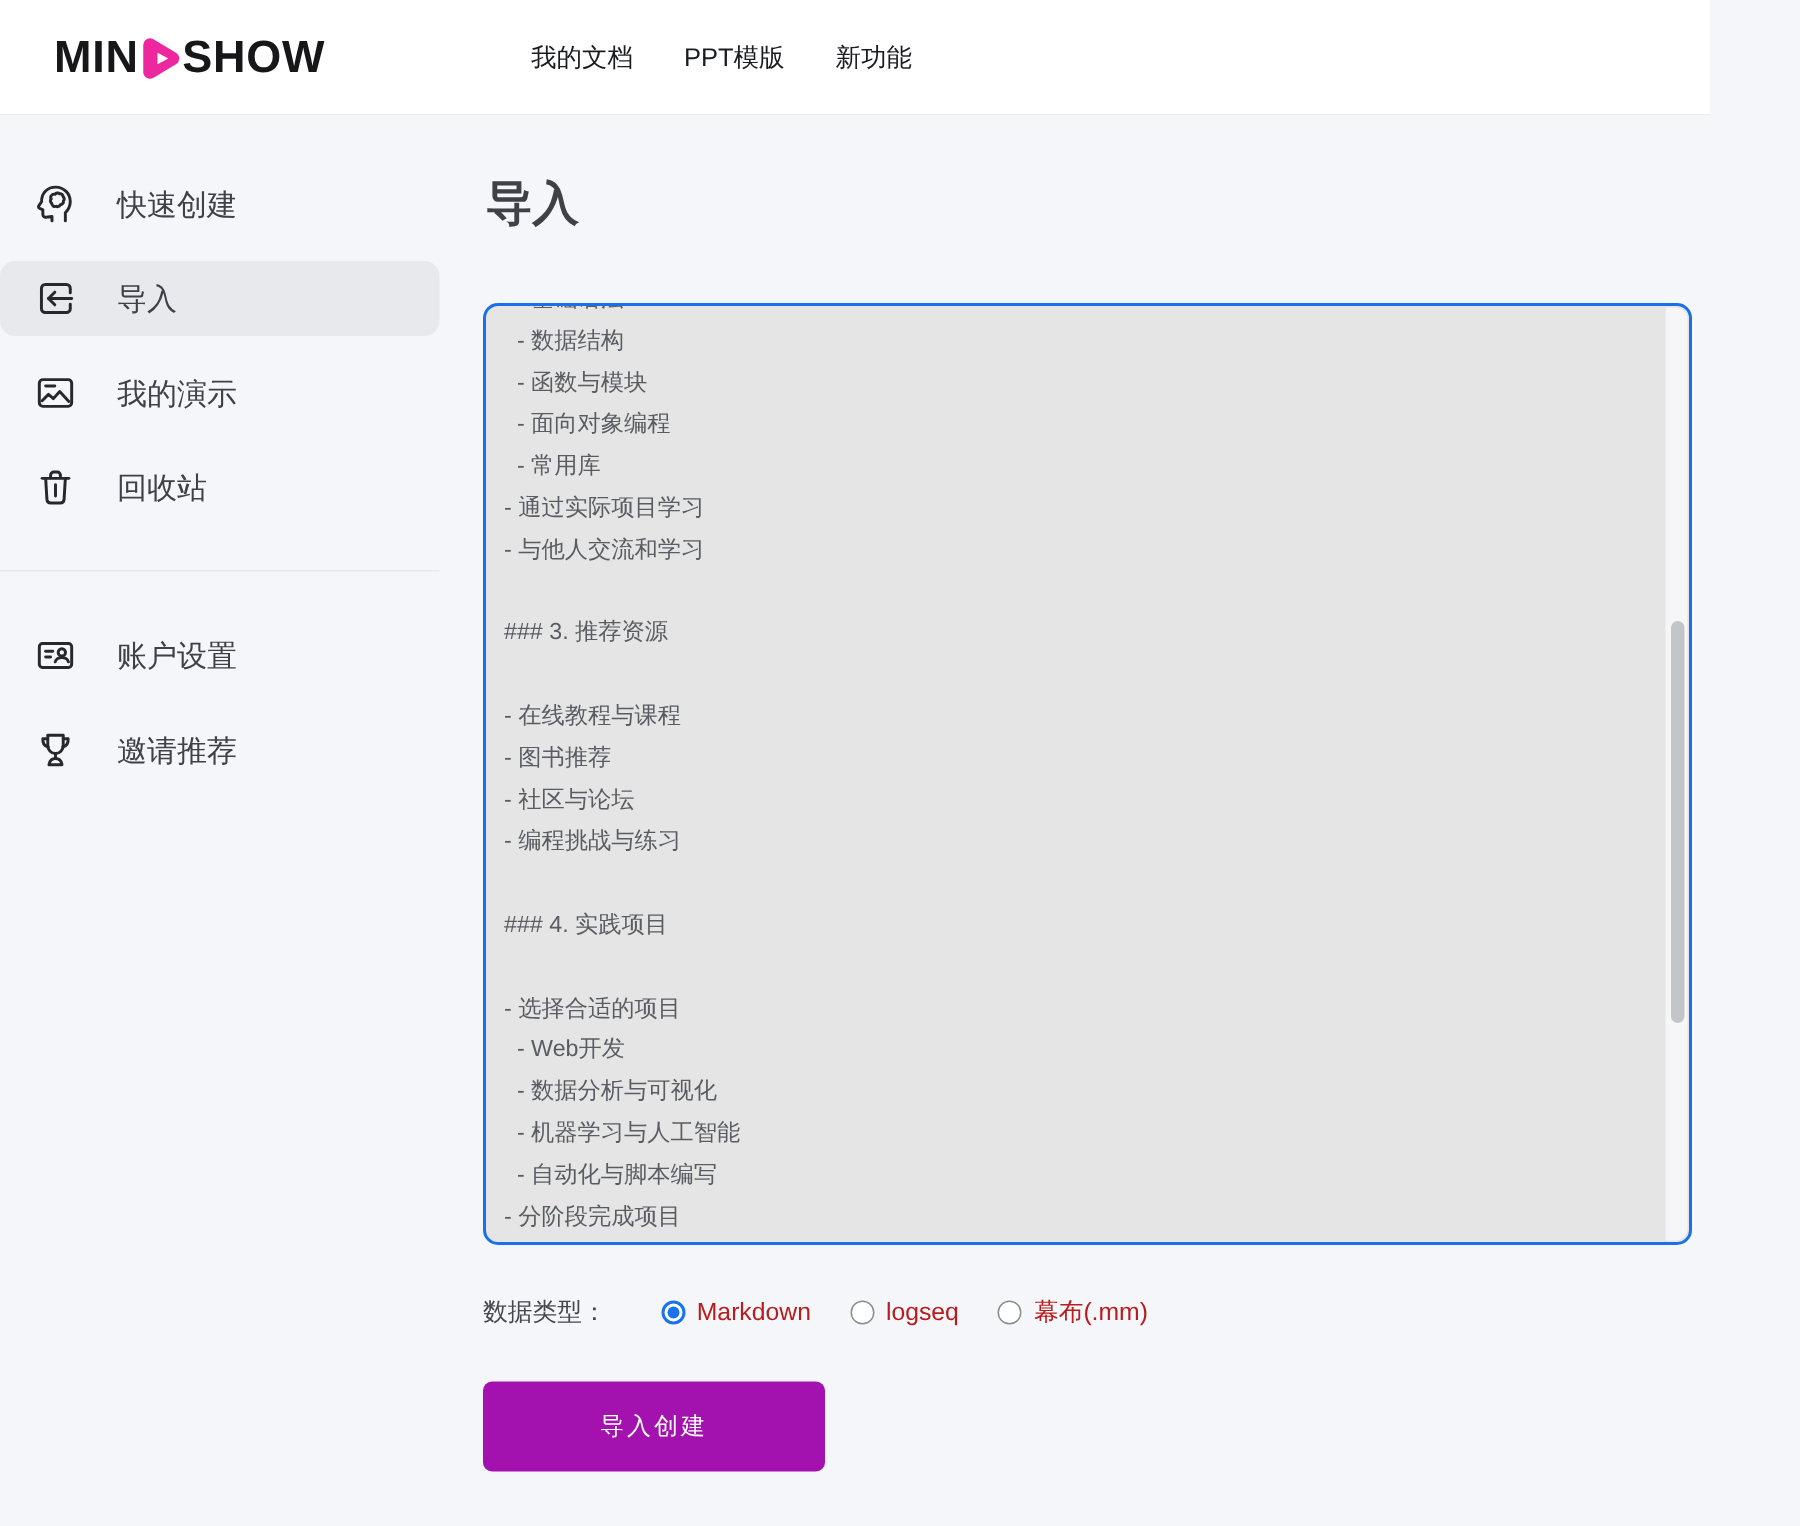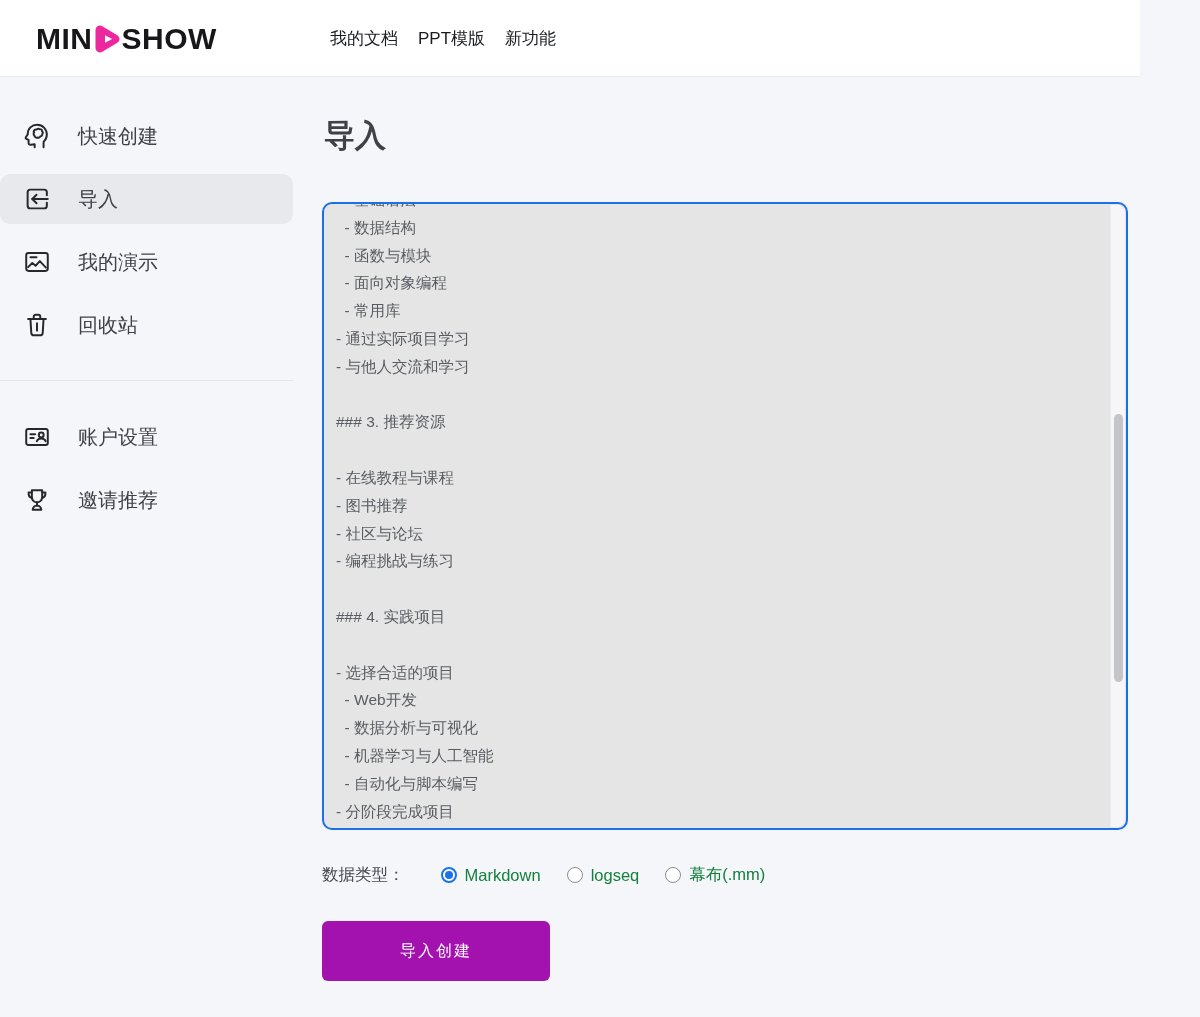--- a/index.html
+++ b/index.html
@@ -20,22 +20,22 @@
   }
   .logo {
     position:absolute; left:36px; top:0; height:77px;
     display:flex; align-items:center; cursor:pointer;
   }
   .logo-text {
     font-size:30px; font-weight:800; letter-spacing:.5px; color:#17171A;
   }
   .logo svg { margin:0 1px; display:block; }
   .top-nav {
-    position:absolute; left:330px; top:0; height:77px;
-    display:flex; align-items:center; gap:20px;
+    position:absolute; left:354px; top:0; height:77px;
+    display:flex; align-items:center; gap:34px;
   }
   .top-nav .nav-item {
     font-size:17px; font-weight:500; color:#1B1C1F; cursor:pointer;
   }
 
   
   .sidebar {
     position:absolute; top:77px; left:0; width:293px; bottom:0;
     padding-top:34px;
   }
@@ -86,21 +86,21 @@
   .radio-option { display:flex; align-items:center; gap:8px; cursor:pointer; }
   .radio-circle {
     width:16px; height:16px; border-radius:50%;
     border:1.5px solid #8A8D93; background:#fff; position:relative;
   }
   .radio-circle.checked { border:2.5px solid #1A73E8; }
   .radio-circle.checked::after {
     content:""; position:absolute; inset:2px; border-radius:50%;
     background:#1A73E8;
   }
-  .radio-option .opt-label { font-size:16.5px; color:#15803d; }
+  .radio-option .opt-label { font-size:16.5px; color:#b91c1c; }
 
   
   .import-btn {
     position:absolute; left:322px; top:921px; width:228px; height:60px;
     background:#A312AE; border:none; border-radius:6px;
     color:#FFFFFF; font-size:16px; letter-spacing:2px;
     font-family:Liberation Serif, serif;
     cursor:pointer;
   }
 </style>

